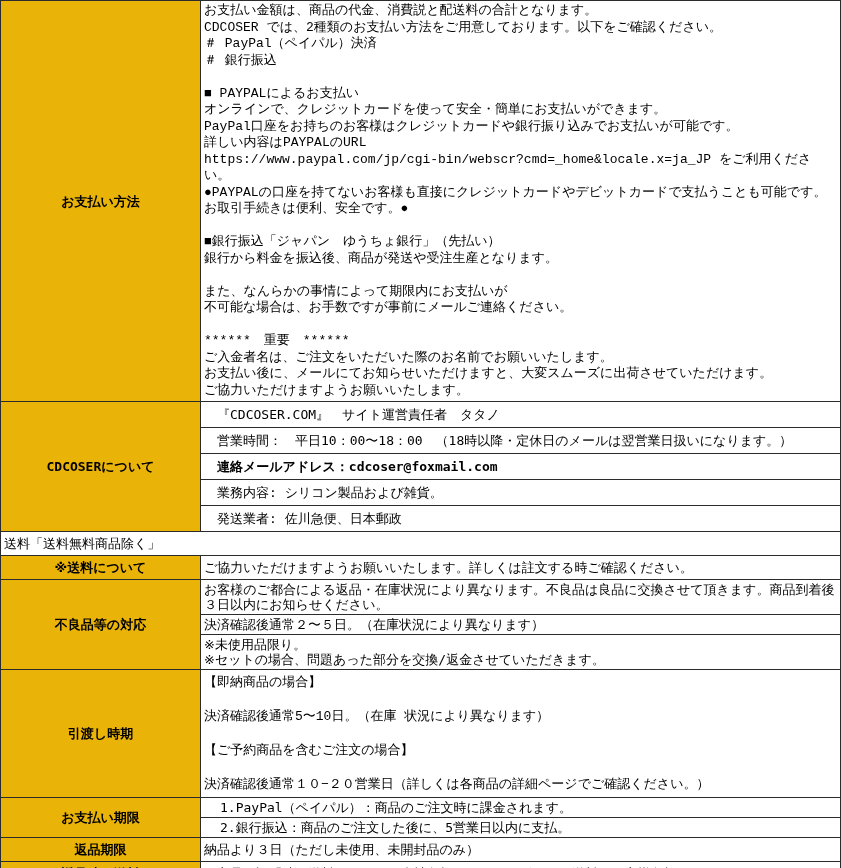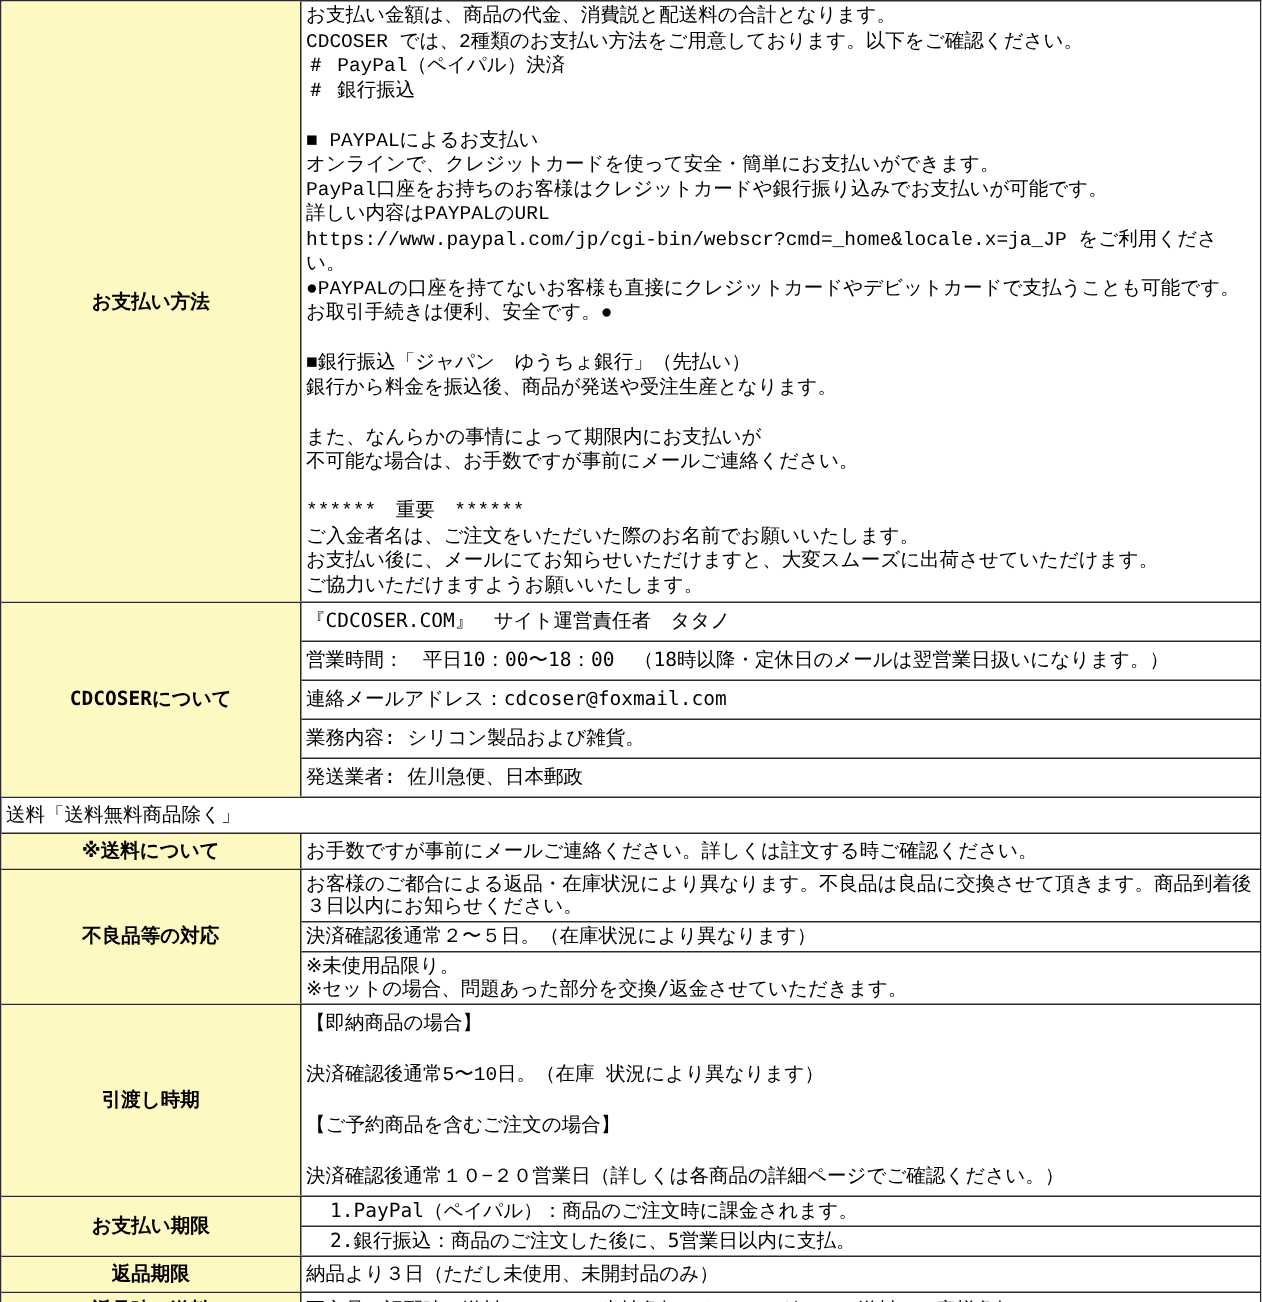--- a/index.html
+++ b/index.html
@@ -14,42 +14,42 @@
   .info-table {
     width:841px;
     border:1px solid #2b2b2b;
     border-bottom:4px solid #111111;
     background:#ffffff;
   }
   .row { display:flex; align-items:stretch; }
   .row + .row { border-top:1px solid #2b2b2b; }
   .label {
     flex:0 0 200px;
-    background:#fef9c3;
+    background:#eab308;
     font-weight:bold;
     text-align:center;
     display:flex;
     align-items:center;
     justify-content:center;
     padding:3px 6px;
     border-right:1px solid #2b2b2b;
     line-height:17px;
   }
   .content { flex:1 1 auto; min-width:0; display:flex; flex-direction:column; justify-content:center; }
   .sub-row {
     padding:3px 3px;
     line-height:17px;
     white-space:pre-line;
     overflow-wrap:break-word;
   }
   .sub-row + .sub-row { border-top:1px solid #2b2b2b; }
   .multiline { white-space:pre-line; line-height:17px; padding:2px 3px; overflow-wrap:break-word;font-family:Liberation Mono, monospace; }
   #sec-payment-method .multiline { line-height:16.5px; }
-  #sec-about .sub-row { padding:4px 3px; }
-  #sec-about .sub-row:nth-child(3) { font-weight:normal; }
+  #sec-about .sub-row { padding:4px 16px; }
+  #sec-about .sub-row:nth-child(3) { font-weight:bold; }
   #sec-defective .sub-row { line-height:15px; padding:2px 3px; }
   #sec-delivery .multiline { padding:4px 3px; }
   #sec-payment-deadline .sub-row { padding:1px 19px; }
 </style>
 </head>
 <body>
 
 <div class="info-table">
 
   <section class="row" id="sec-payment-method">
@@ -94,21 +94,21 @@
 
   <section class="row" id="sec-extra-fee">
     <div class="content">
       <div class="sub-row">送料「送料無料商品除く」</div>
     </div>
   </section>
 
   <section class="row" id="sec-shipping-note">
     <div class="label">※送料について</div>
     <div class="content">
-      <div class="sub-row">お手数ですが事前にメールご連絡ください。詳しくは註文する時ご確認ください。</div>
+      <div class="sub-row">ご協力いただけますようお願いいたします。詳しくは註文する時ご確認ください。</div>
     </div>
   </section>
 
   <section class="row" id="sec-defective">
     <div class="label">不良品等の対応</div>
     <div class="content">
       <div class="sub-row">お客様のご都合による返品・在庫状況により異なります。不良品は良品に交換させて頂きます。商品到着後３日以内にお知らせください。</div>
       <div class="sub-row">決済確認後通常２〜５日。（在庫状況により異なります）</div>
       <div class="sub-row">※未使用品限り。
 ※セットの場合、問題あった部分を交換/返金させていただきます。</div>

